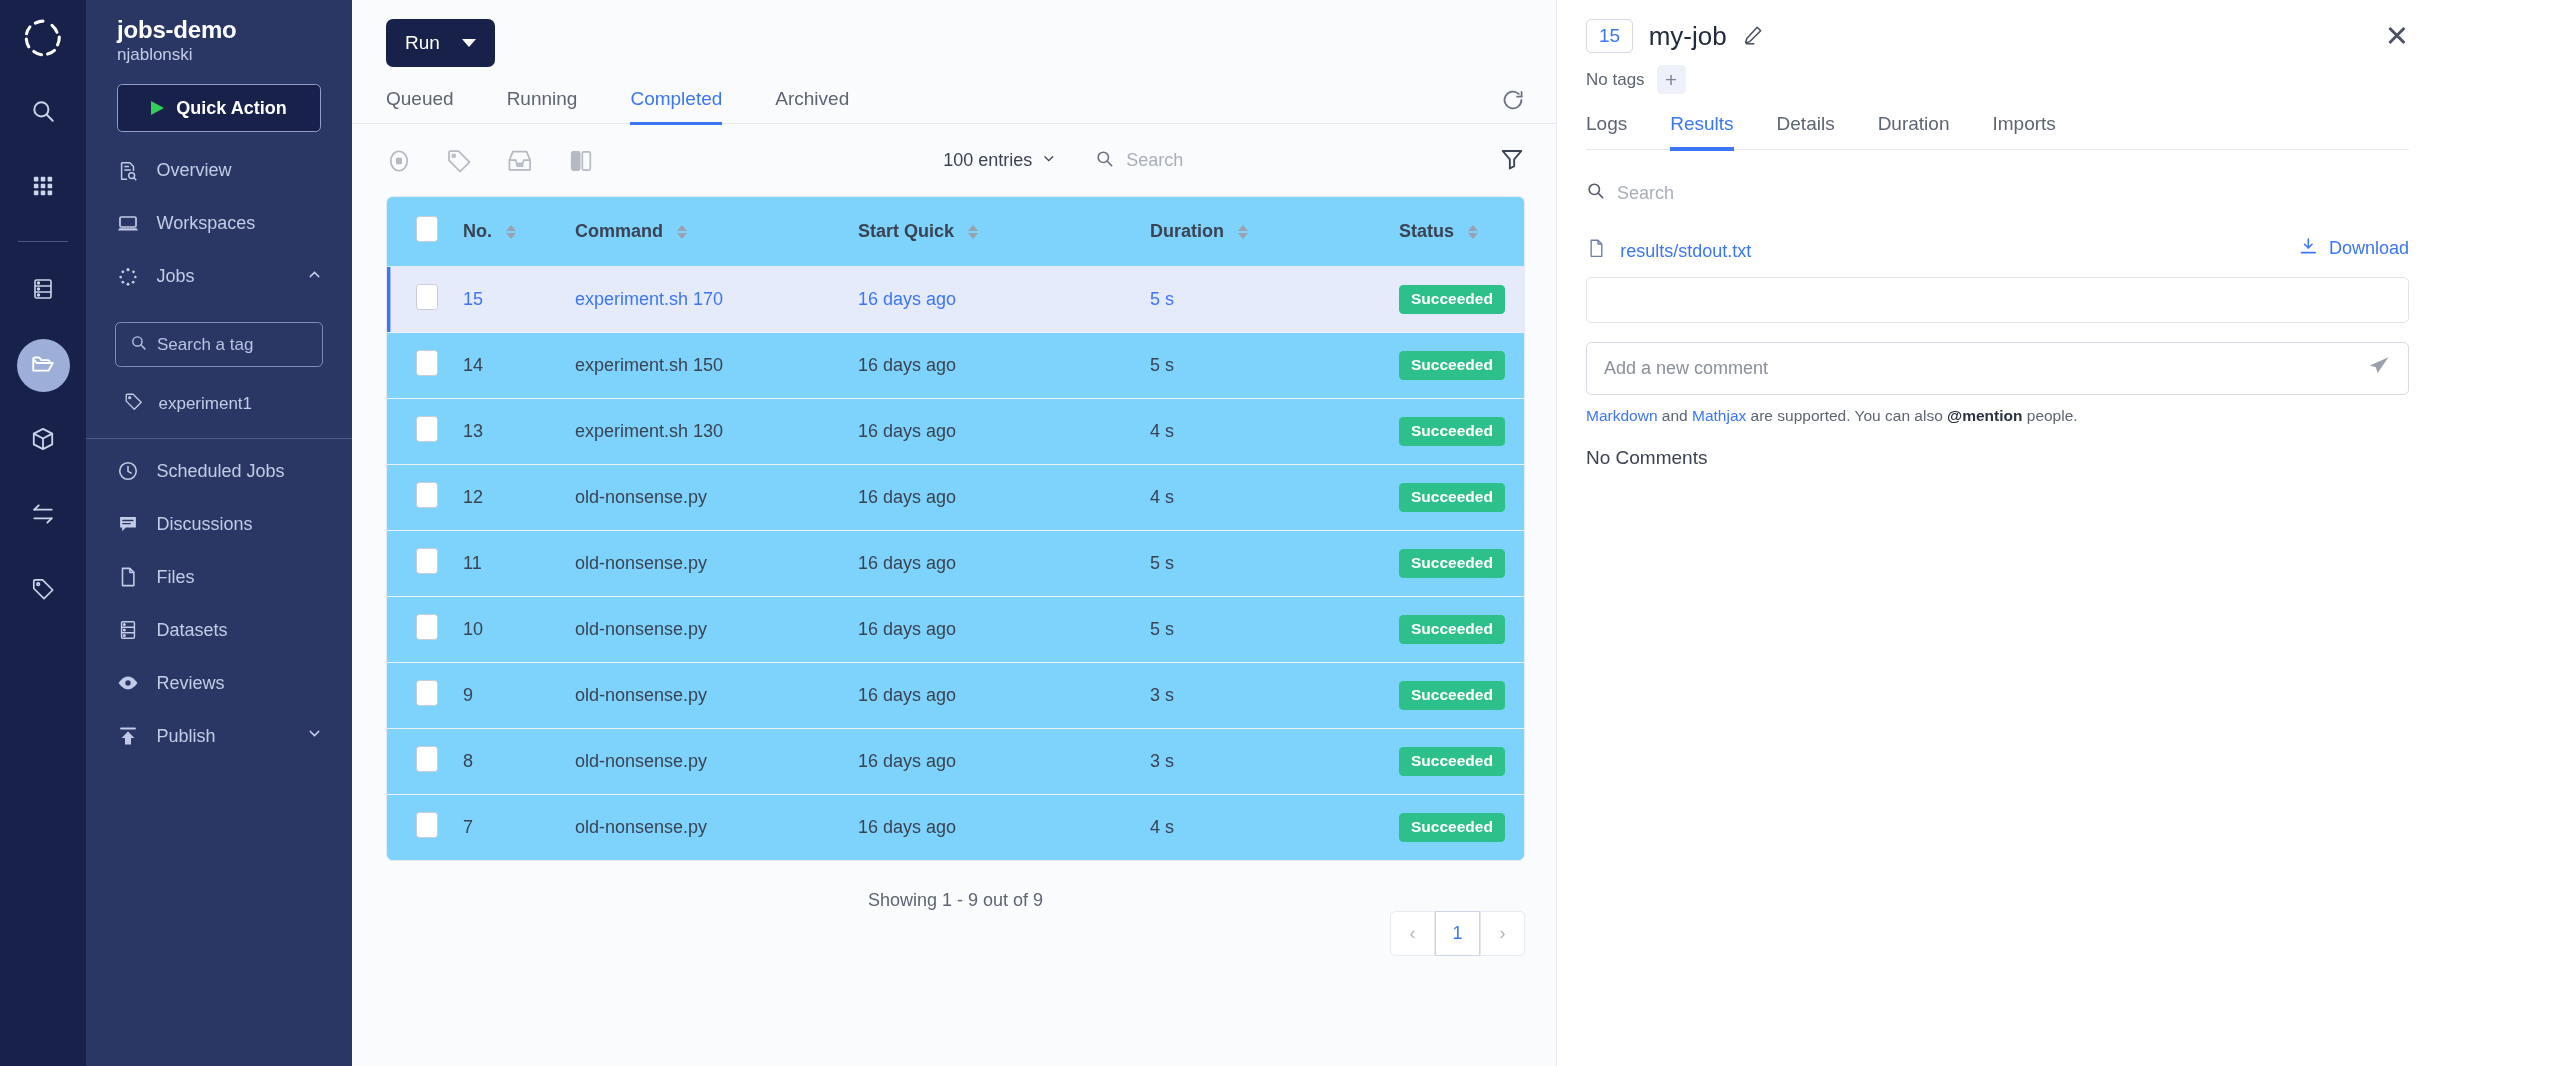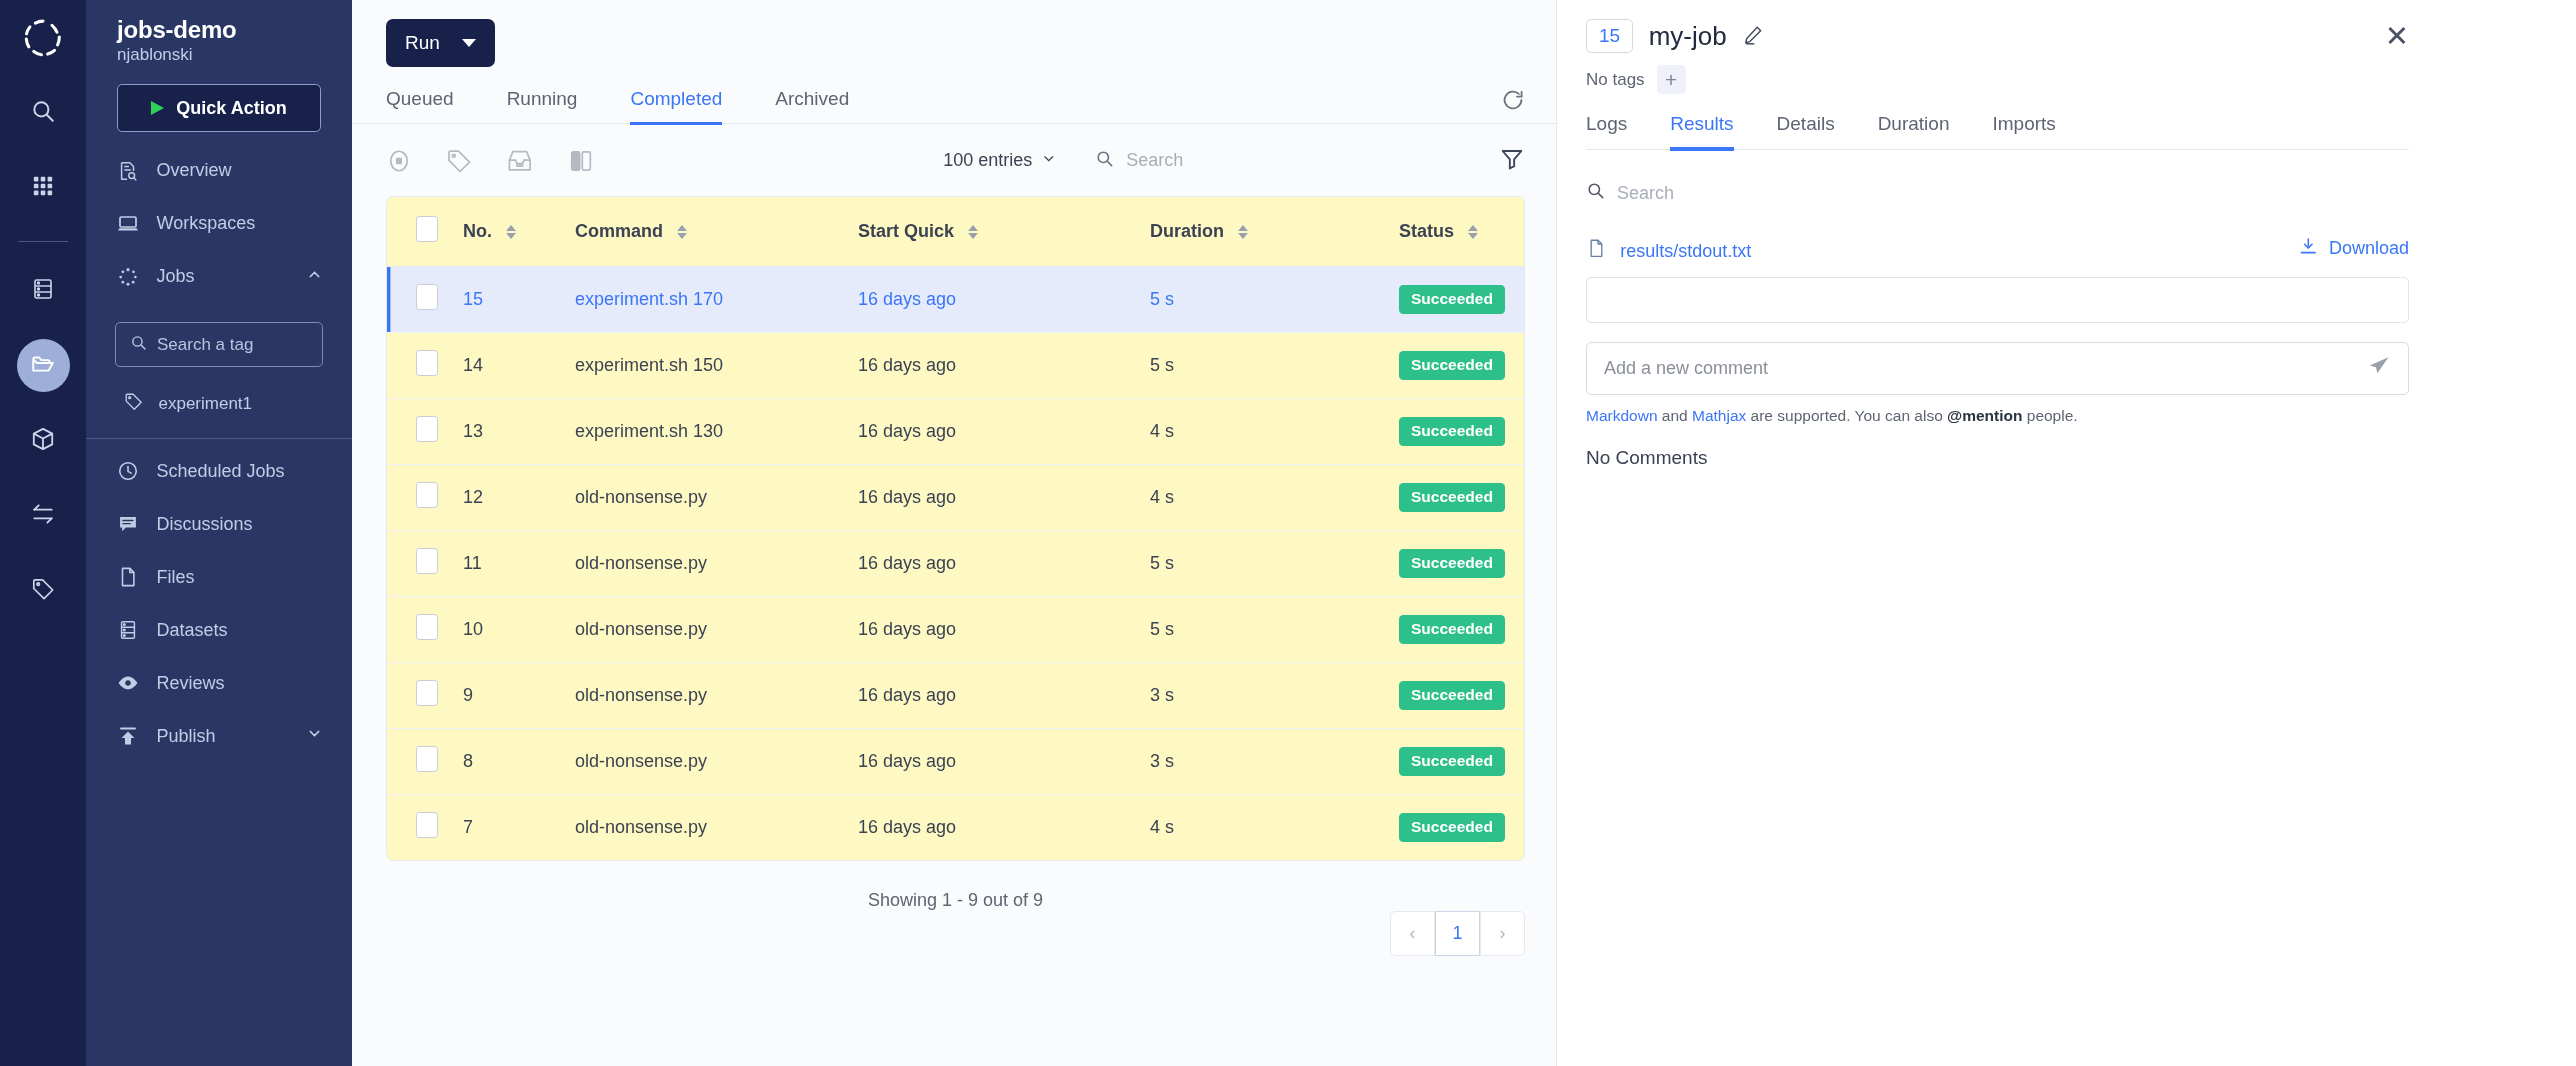--- a/index.html
+++ b/index.html
@@ -88,21 +88,21 @@
   .refresh-btn { margin-left:auto; margin-right: 31px; padding-bottom: 8.6px; color:#6b7280; }
 
   .tools-row { display:flex; align-items:center; padding: 22px 31px 0 34px; gap: 0; }
   .tool-icon { margin-right: 34px; color:#b4b9c2; display:flex; align-items:center; }
   .entries { margin-left: auto; font-size: 18px; color:#3b4252; display:flex; align-items:center; gap:8.6px;}
   .srch { display:flex; align-items:center; gap: 12px; margin-left: 39px; font-size: 18px; color:#a9aeb8; }
   .funnel { margin-left: auto; color:#3b4252; }
 
   .table-wrap {
     margin: 20.6px 31px 0 34px;
-    background:#fef9c3; border:0.9px solid #e6e9ef; border-radius: 6.9px; overflow:hidden;
+    background:#7dd3fc; border:0.9px solid #e6e9ef; border-radius: 6.9px; overflow:hidden;
   }
   table { width:100%; border-collapse: collapse; }
   thead th {
     text-align:left; font-size: 18px; color:#3b4252; font-weight:700;
     padding: 19px 0; border-bottom:0.9px solid #e6e9ef;
     white-space: nowrap;
   }
   .sortico { display:inline-flex; flex-direction:column; gap:2.6px; margin-left:8.6px; vertical-align:middle; }
   .sortico i { display:block; width:0;height:0; border-left:5.2px solid transparent; border-right:5.2px solid transparent;}
   .sortico i.up { border-bottom: 6px solid #9aa0ad; }

